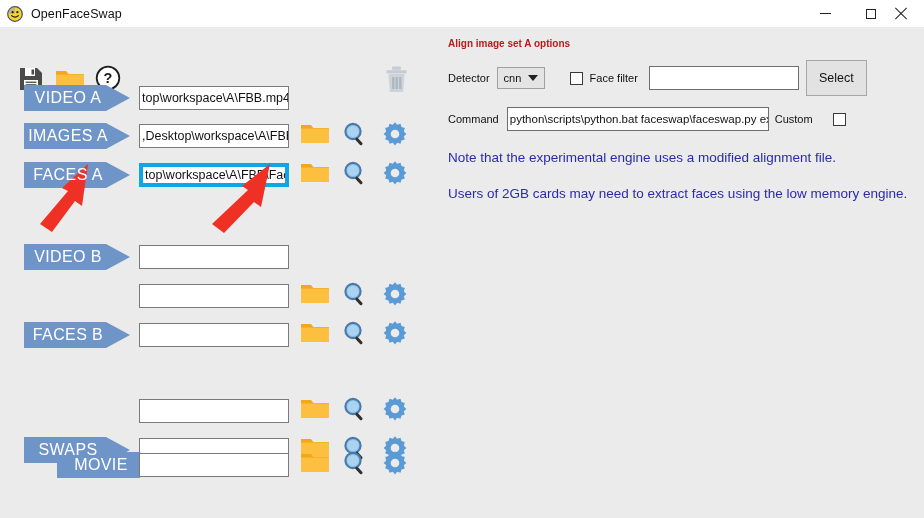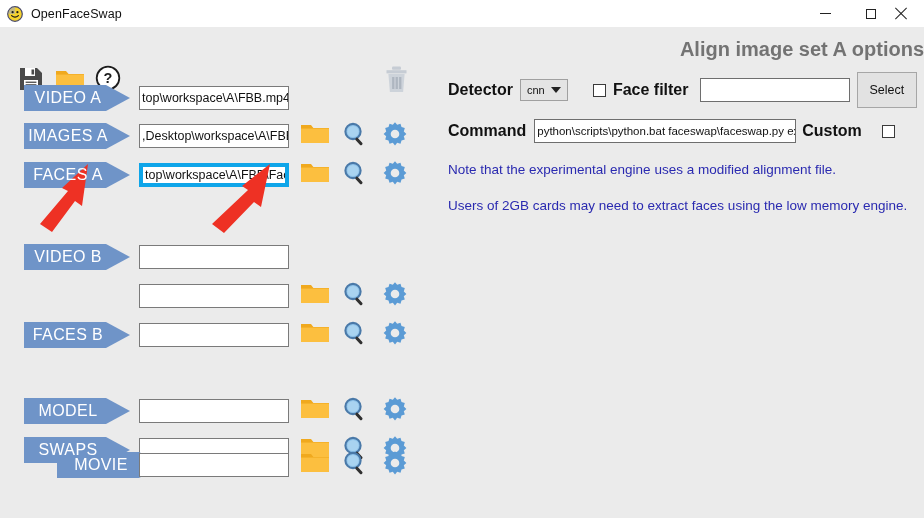--- a/index.html
+++ b/index.html
@@ -70,23 +70,23 @@
   .txt .t1, .txt .t2 { display:inline-block; }
 
   .icons { position:absolute; left:296px; width:120px; height:26px; }
   .ic { position:absolute; top:50%; transform:translateY(-50%); }
   .ic-folder { left:4px; }
   .ic-search { left:46px; }
   .ic-gear   { left:86px; }
 
   
   .rpanel { position:absolute; left:448px; top:38px; width:476px; }
-  .rtitle { font-size:20px; font-weight:bold; color:#737373;text-align:right; }
+  .rtitle { font-size:10px; font-weight:bold; color:#b91c1c; }
   .rrow { display:flex; align-items:center; margin-top:11px; }
-  .rlabel { font-size:16px; color:#111;font-weight:bold; }
+  .rlabel { font-size:11px; color:#111; }
   .combo {
     margin-left:7px; width:48px; height:22px; background:#e4e4e4;
     border:1px solid #a0a0a0; display:flex; align-items:center;
     position:relative; font-size:11px; color:#111; padding-left:6px;
   }
   .combo .arw {
     position:absolute; right:6px; top:50%; transform:translateY(-50%);
     width:0; height:0; border-left:5px solid transparent; border-right:5px solid transparent;
     border-top:6px solid #222;
   }
@@ -284,24 +284,20 @@
             <circle cx="11" cy="10.5" r="5.6" fill="#a9d3f0"></circle>
             <rect x="15.4" y="16" width="3.1" height="9" rx="1.4" fill="#303030" transform="rotate(-42 16.9 20.5)"></rect>
           </svg></span>
         <span class="ic ic-gear"><svg width="26" height="26" viewBox="0 0 26 26">
             <path d="M13 1.2 l2.2 2.6 3.3-1 1 3.3 3.3 1 -1 3.3 2.6 2.6 -2.6 2.2 1 3.3 -3.3 1 -1 3.3 -3.3-1 -2.2 2.6 -2.2-2.6 -3.3 1 -1-3.3 -3.3-1 1-3.3 -2.6-2.2 2.6-2.6 -1-3.3 3.3-1 1-3.3 3.3 1 z" fill="#5b9bd5"></path>
             <circle cx="13" cy="13" r="4.3" fill="#ebebeb"></circle>
           </svg></span>
       </div>
     </div>
     <div class="row" style="top: 398px;">
-      <div class="tag">
-        <span class="tag-bg"></span>
-        <span class="tag-label">MODEL</span>
-      </div>
       <div class="txt"></div>
       <div class="icons">
         <span class="ic ic-folder"><svg width="30" height="24" viewBox="0 0 30 24">
             <path d="M1 3 h10 l2.4 3 h15.6 v15 h-28 z" fill="#f0a91e"></path>
             <path d="M1 6.6 h28 v14.4 h-28 z" fill="#fcbf3f"></path>
           </svg></span>
         <span class="ic ic-search"><svg width="26" height="26" viewBox="0 0 26 26">
             <circle cx="11" cy="10.5" r="7.6" fill="#8fc3ea" stroke="#4a79a8" stroke-width="2.1"></circle>
             <circle cx="11" cy="10.5" r="5.6" fill="#a9d3f0"></circle>
             <rect x="15.4" y="16" width="3.1" height="9" rx="1.4" fill="#303030" transform="rotate(-42 16.9 20.5)"></rect>

